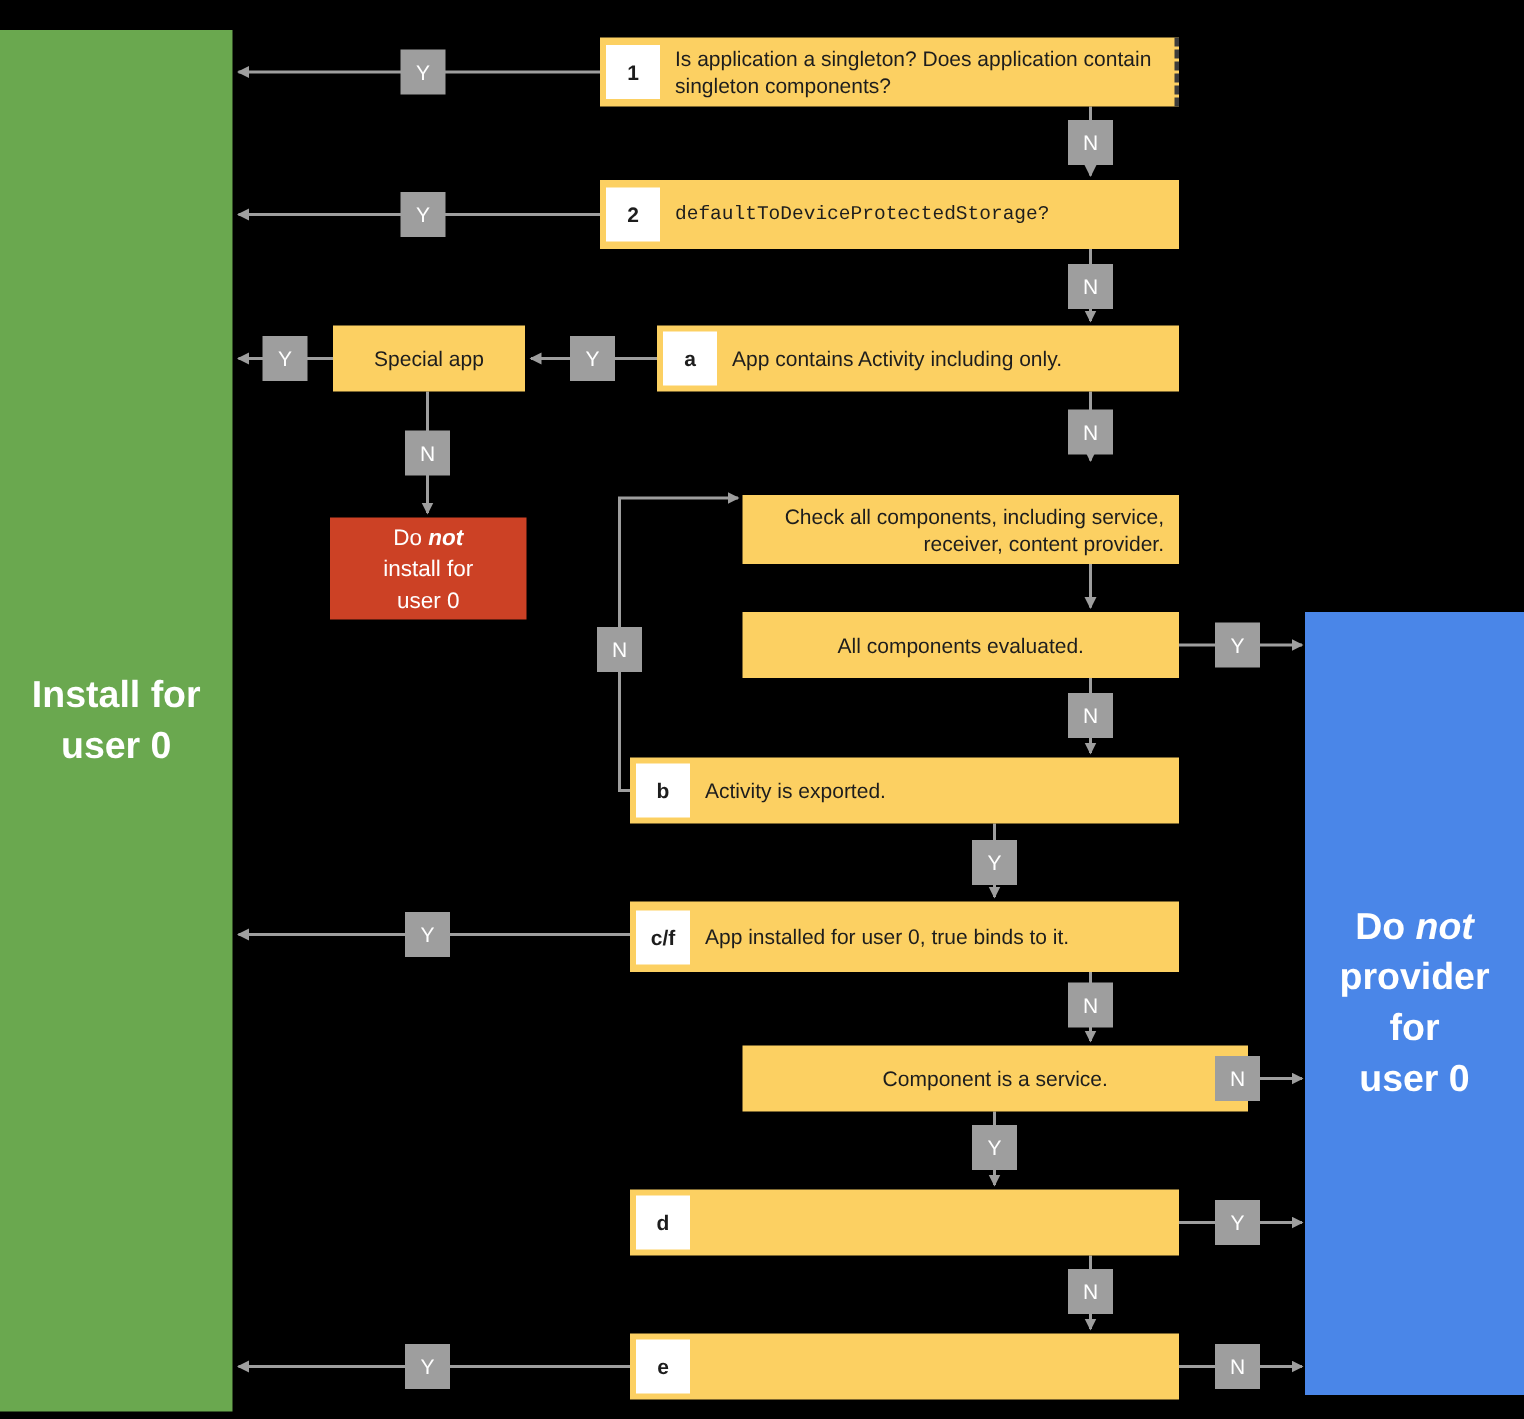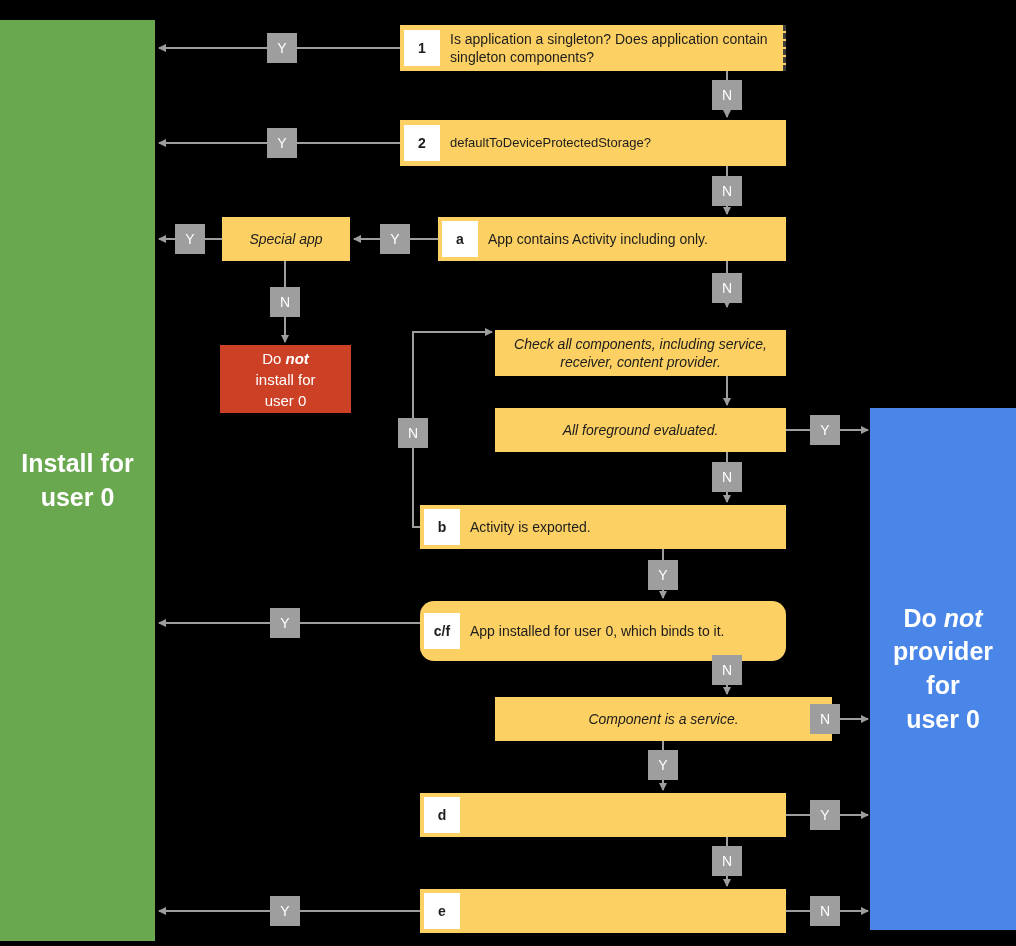--- a/index.html
+++ b/index.html
@@ -33,23 +33,23 @@
     font-weight: bold;
     font-size: 14px;
     display: flex;
     align-items: center;
     justify-content: center;
   }
   .node .ntext {
     padding: 0 10px;
     line-height: 1.3;
   }
-  .node.centered { justify-content: center; text-align: center; font-style: italic; }
+  .node.centered { justify-content: center; text-align: right; }
   .dashed-right { border-right: 3px dashed #3c3c3c; }
-  .code { font-family: Liberation Sans, sans-serif; font-size: 13px; }
+  .code { font-family: Liberation Mono, monospace; font-size: 13px; }
 
   .ylabel {
     position: absolute;
     width: 30px;
     height: 30px;
     background: #9e9e9e;
     color: #ffffff;
     font-size: 14px;
     display: flex;
     align-items: center;
@@ -160,31 +160,31 @@
 
   <div class="node centered" style="left:222px; top:217px; width:128px; height:44px;">
     <div class="ntext">Special app</div>
   </div>
 
   <div class="node centered" style="left:495px; top:310px; width:291px; height:46px;margin-top:20px;">
     <div class="ntext">Check all components, including service, receiver, content provider.</div>
   </div>
 
   <div class="node centered" style="left:495px; top:408px; width:291px; height:44px;">
-    <div class="ntext">All foreground evaluated.</div>
+    <div class="ntext">All components evaluated.</div>
   </div>
 
   <div class="node" style="left:420px; top:505px; width:366px; height:44px;">
     <div class="badge">b</div>
     <div class="ntext">Activity is exported.</div>
   </div>
 
-  <div class="node" style="left:420px; top:601px; width:366px; height:60px;border-radius:14px;">
+  <div class="node" style="left:420px; top:601px; width:366px; height:47px;">
     <div class="badge">c/f</div>
-    <div class="ntext">App installed for user 0, which binds to it.</div>
+    <div class="ntext">App installed for user 0, true binds to it.</div>
   </div>
 
   <div class="node centered" style="left:495px; top:697px; width:337px; height:44px;">
     <div class="ntext">Component is a service.</div>
   </div>
 
   <div class="node" style="left:420px; top:793px; width:366px; height:44px;">
     <div class="badge">d</div>
   </div>
 

